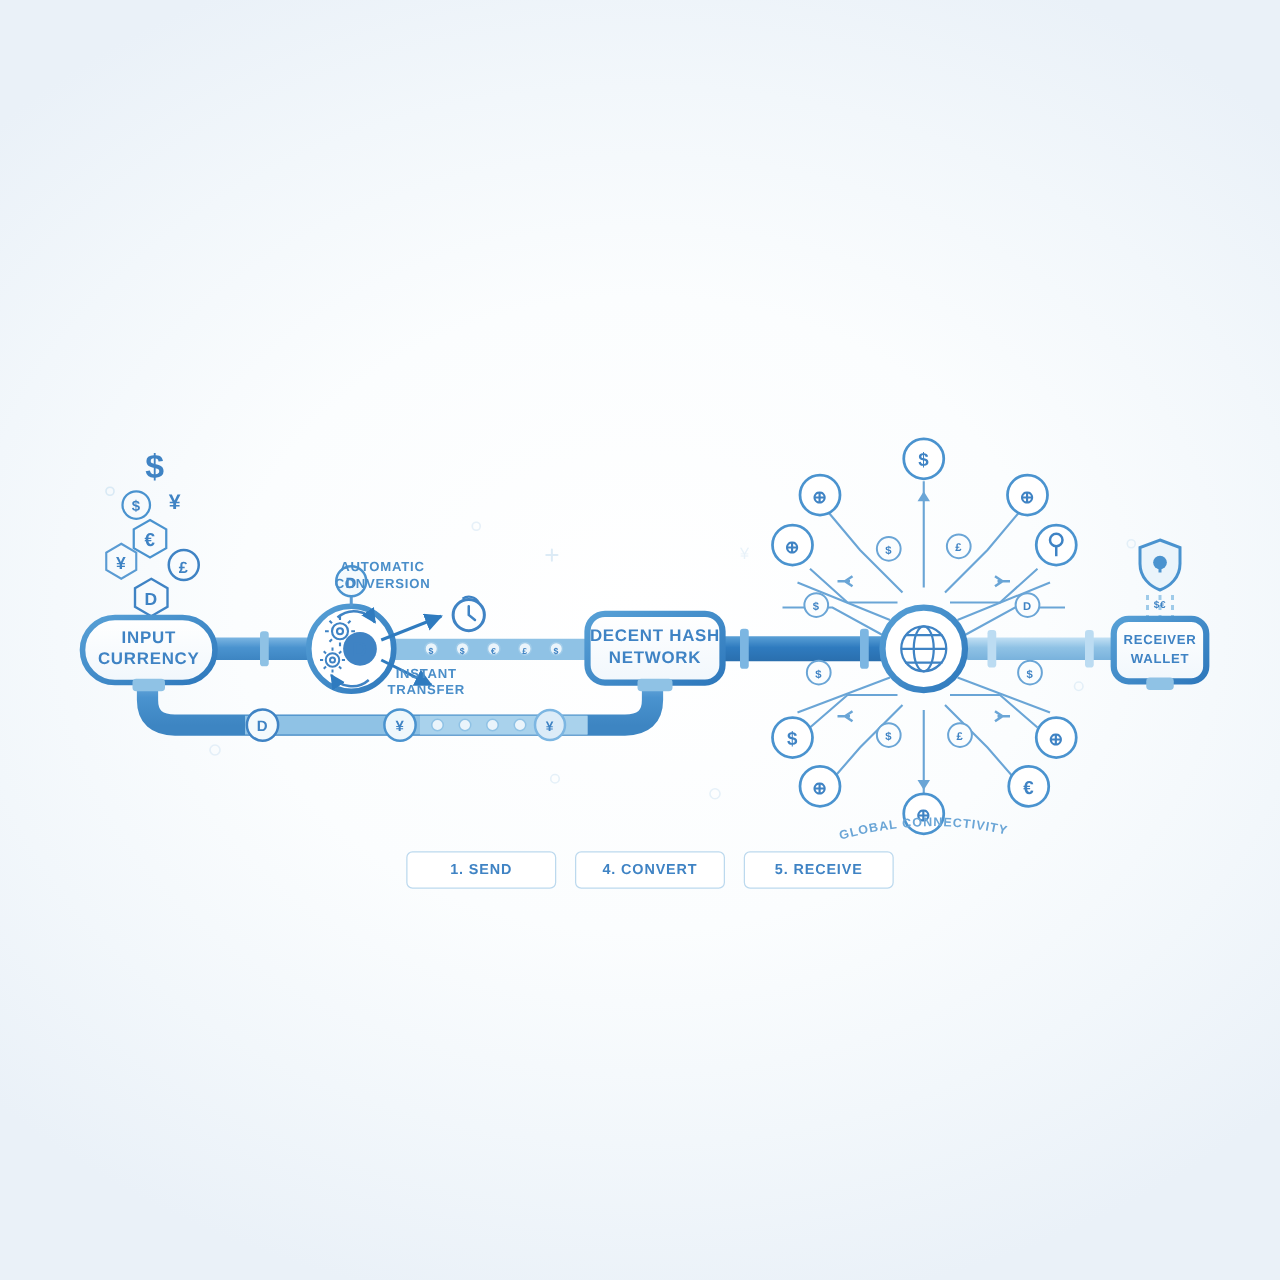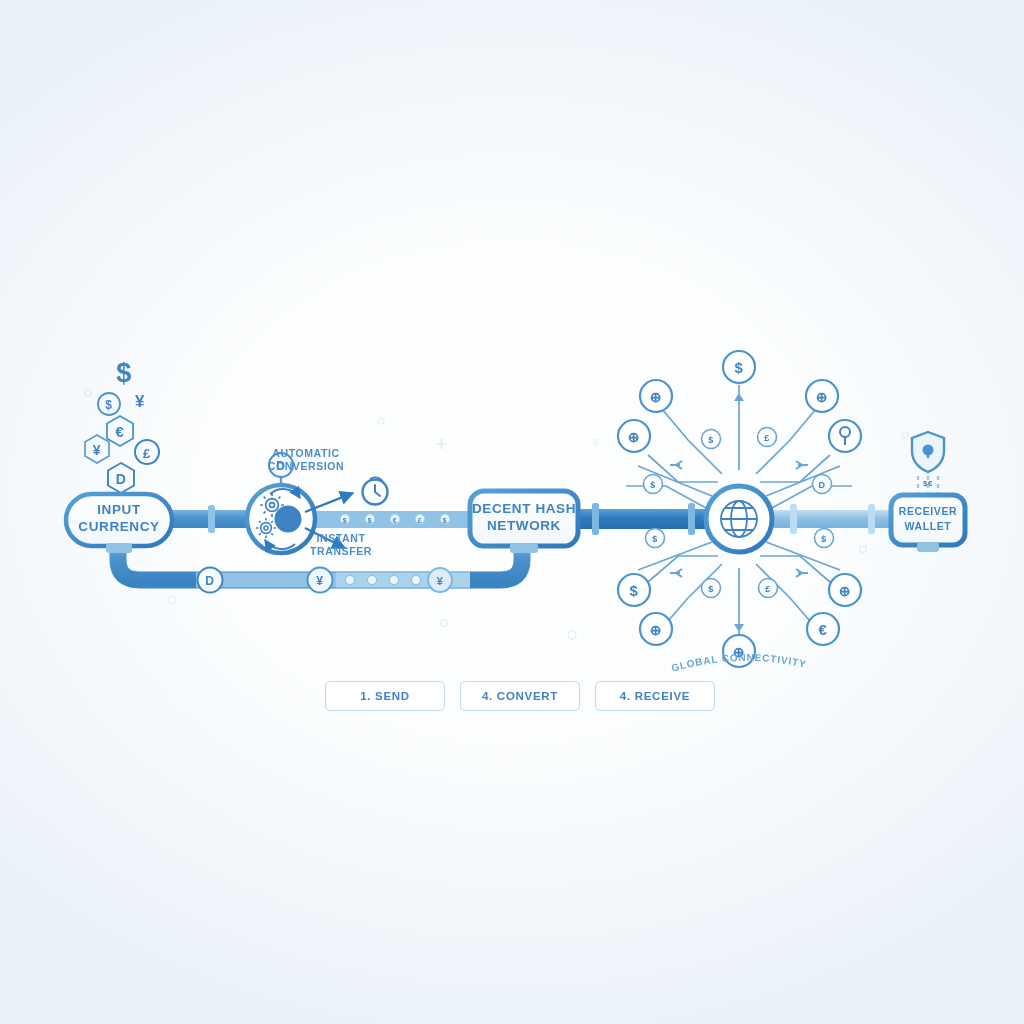--- a/index.html
+++ b/index.html
@@ -347,16 +347,16 @@
       <rect x="891" y="495" width="74" height="50" rx="12" fill="url(#gNodeFill)" stroke="url(#gBorder)" stroke-width="5"></rect>
       <text x="928" y="515" class="lbl" font-size="10.5">RECEIVER</text>
       <text x="928" y="530" class="lbl" font-size="10.5">WALLET</text>
       <rect x="917" y="542" width="22" height="10" rx="3" fill="#8fc2e5"></rect>
     </g>
   </svg>
 
   <div class="stepbar">
     <div class="step">1. SEND</div>
     <div class="step">4. CONVERT</div>
-    <div class="step">4. RECEIVE</div>
+    <div class="step">5. RECEIVE</div>
   </div>
 
 </div>
 
 </body></html>

